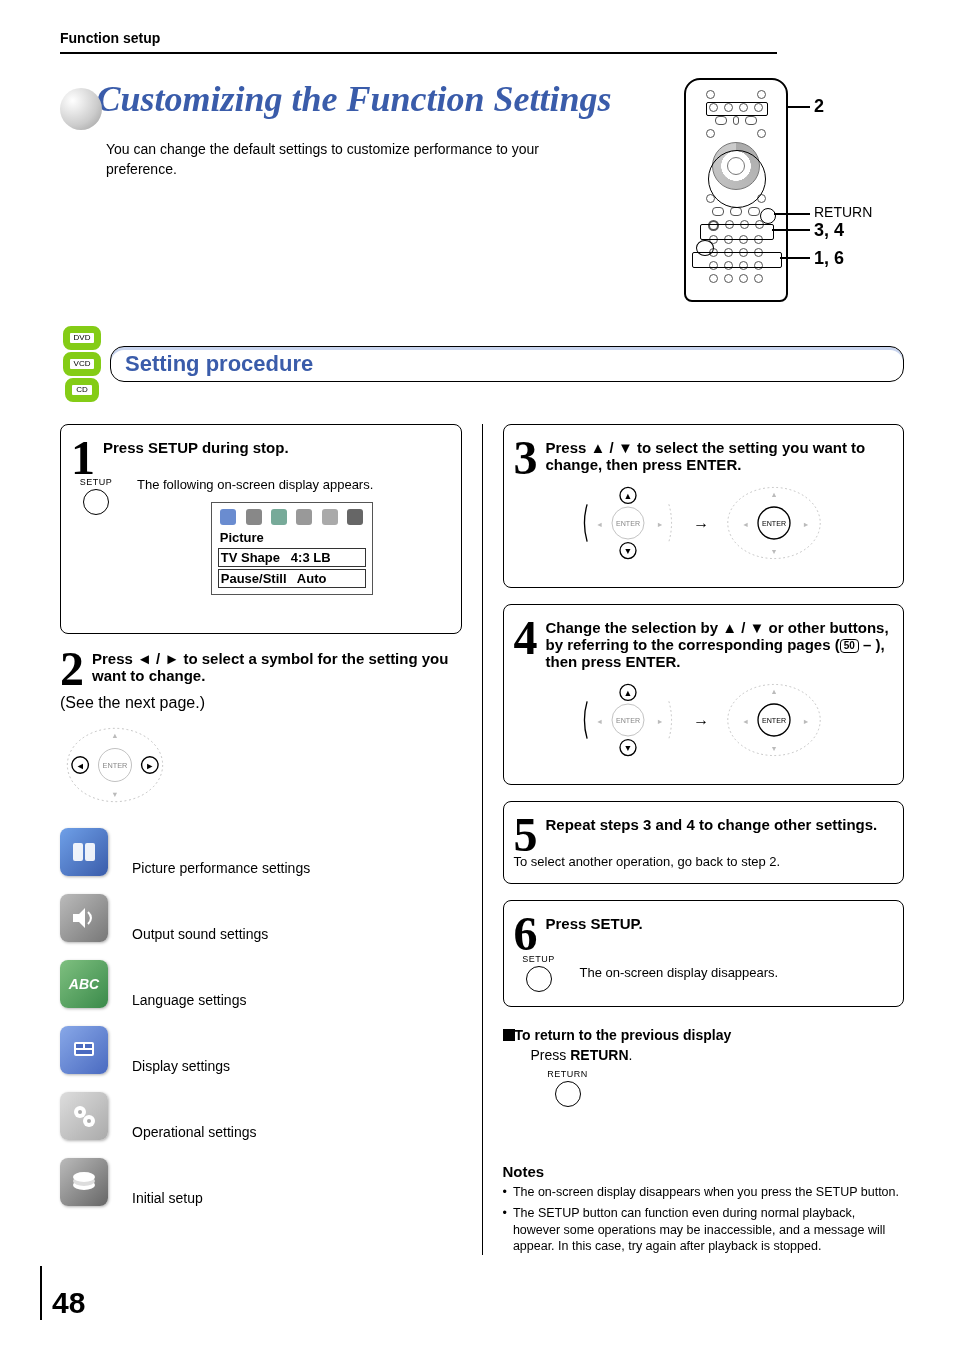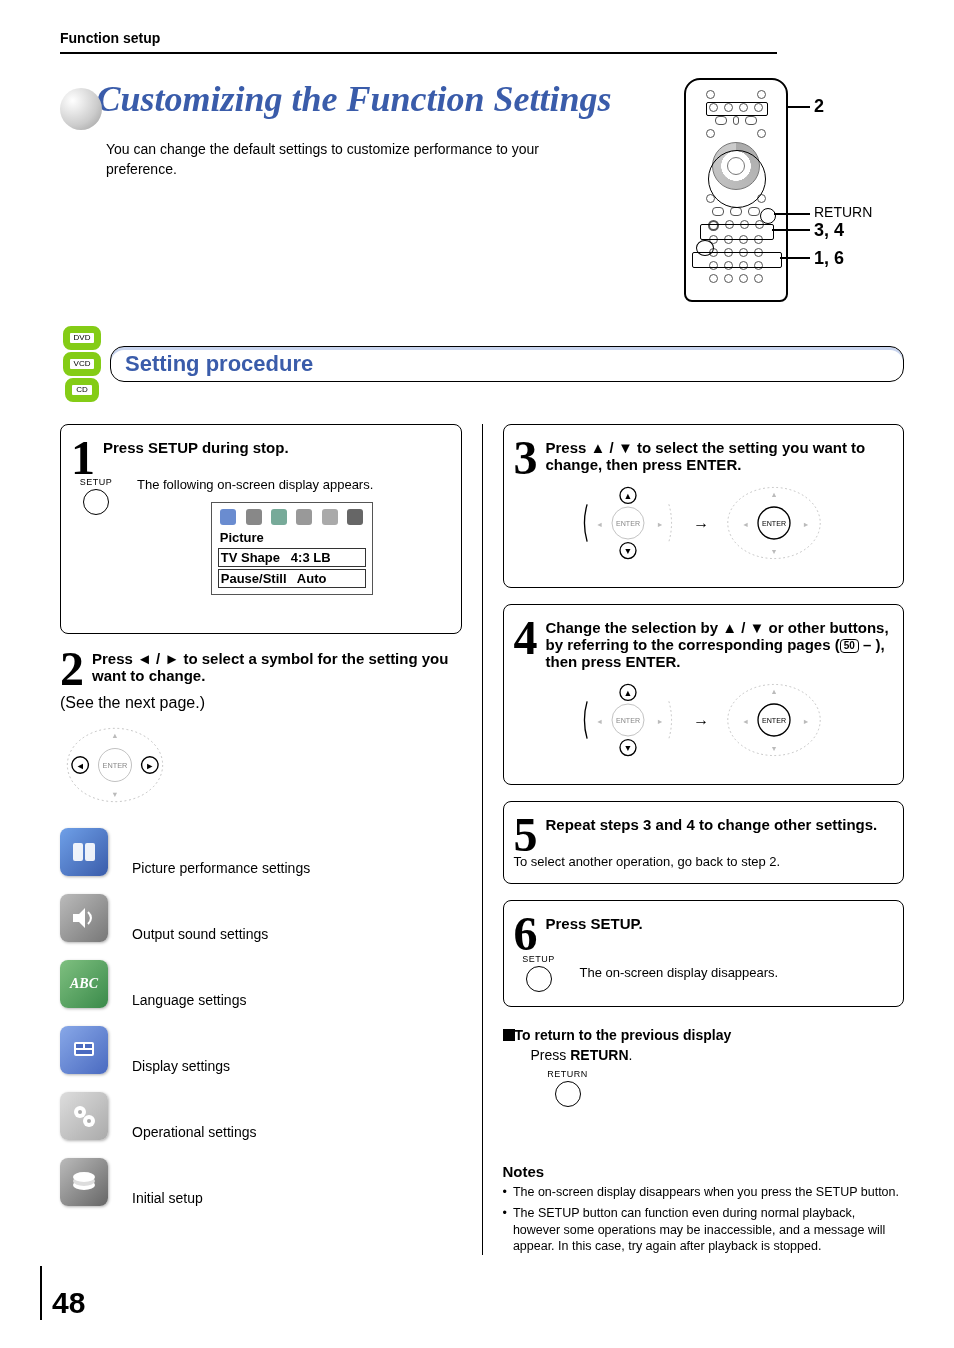--- a/index.html
+++ b/index.html
@@ -232,21 +232,21 @@
     margin:18px 0;
   }
   .cat-icon{
     width:48px;height:48px;border-radius:8px;
     display:flex;align-items:center;justify-content:center;
     color:#fff;font-weight:bold;
     box-shadow:1px 1px 3px rgba(0,0,0,0.3);
   }
   .cat-picture{background:linear-gradient(135deg,#6fa0e8,#3a5caa);}
   .cat-sound  {background:linear-gradient(135deg,#bbb,#777);}
-  .cat-lang   {background:linear-gradient(135deg,#7fc080,#3a8a4a);font-family:Liberation Serif, serif;}
+  .cat-lang   {background:linear-gradient(135deg,#7fc080,#3a8a4a);}
   .cat-disp   {background:linear-gradient(135deg,#88a8e8,#4a6ac0);}
   .cat-op     {background:linear-gradient(135deg,#ddd,#aaa);}
   .cat-init   {background:linear-gradient(135deg,#bbb,#666);}
   .cat-label{font-size:14px;}
 
   .sub-head{
     font-weight:bold;font-size:14px;margin-top:20px;
     display:flex;align-items:center;gap:0;
   }
   .blk{width:12px;height:12px;background:#000;}

